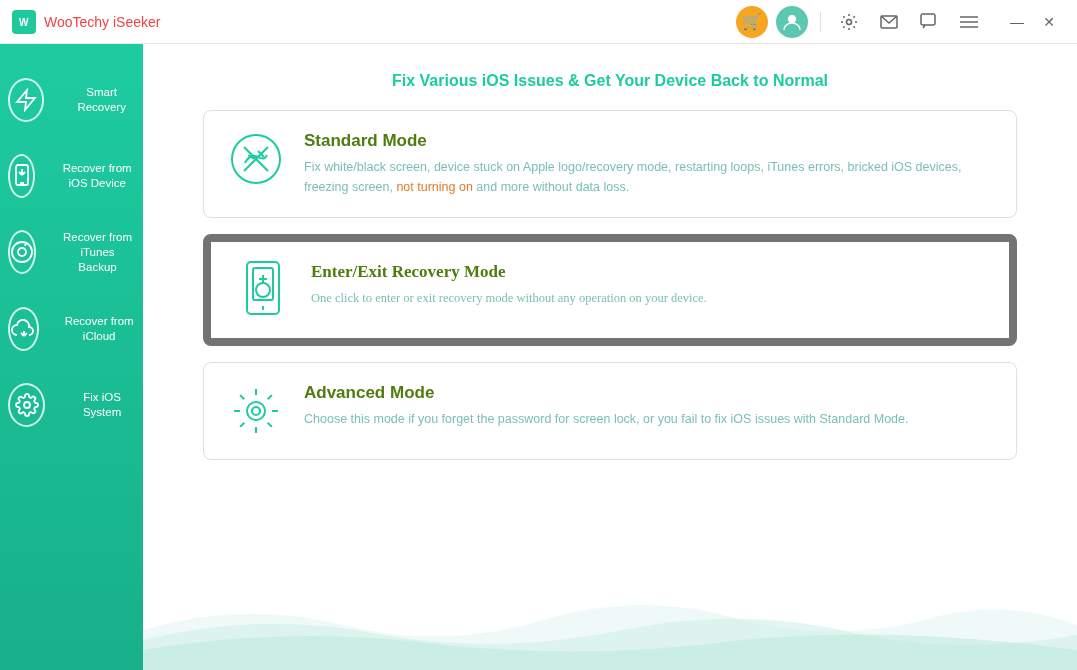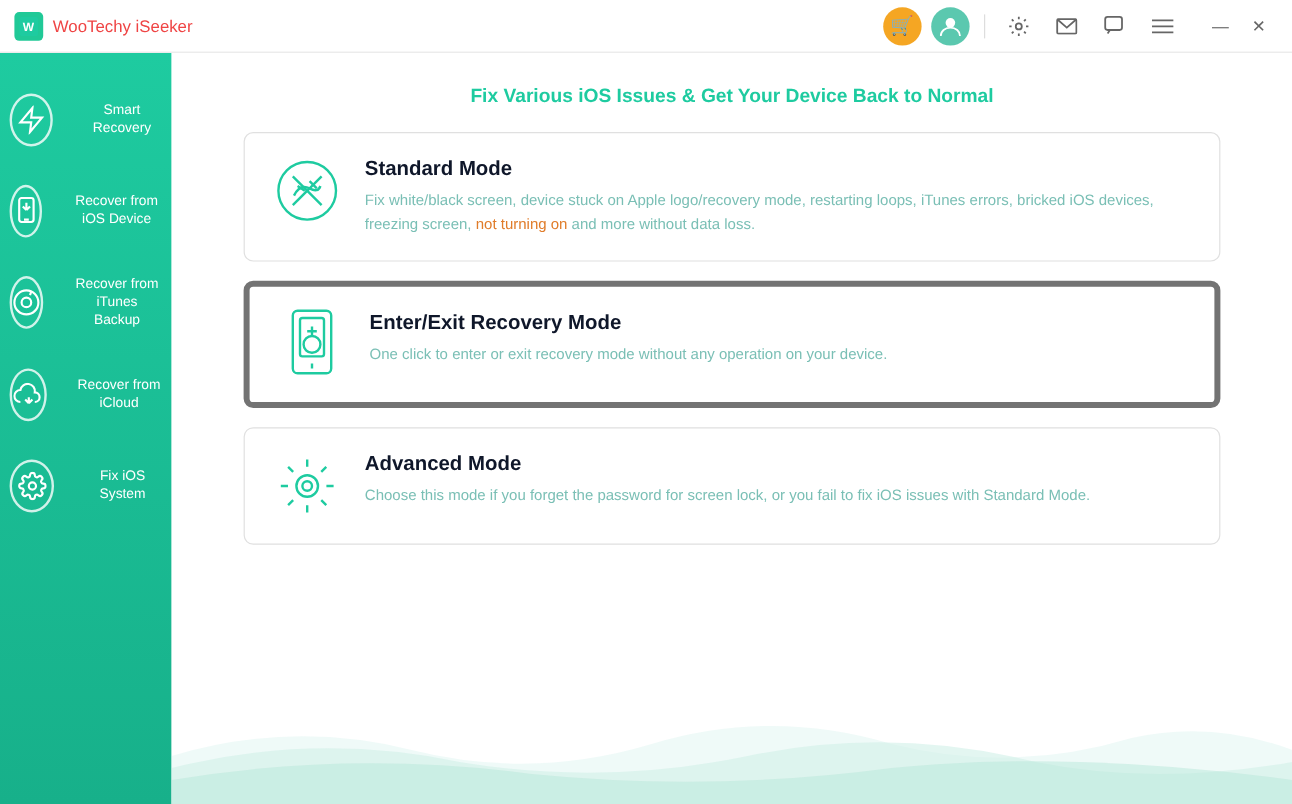--- a/index.html
+++ b/index.html
@@ -122,36 +122,37 @@
       border-radius: 8px;
       padding: 20px 24px;
       display: flex;
       align-items: flex-start;
       gap: 20px;
       cursor: pointer;
       background: #fff;
       transition: border-color 0.2s;
     }
     .card.highlighted {
-      border: 5px solid #737373;
+      border: 8px solid #737373;
       border-radius: 8px;
+      font-family: Liberation Serif, serif;
     }
 
     .card-icon {
       width: 56px; height: 56px;
       flex-shrink: 0;
       display: flex; align-items: center; justify-content: center;
       color: #1ecba0;
       font-size: 36px;
     }
 
     .card-text { flex: 1; }
     .card-title {
       font-size: 17px;
-      color: #0f172a;
+      color: #4d7c0f;
       font-weight: 600;
       margin-bottom: 6px;
     }
     .card-desc {
       font-size: 12.5px;
       color: #7abfb5;
       line-height: 1.6;
     }
     .card-desc .highlight { color: #e07c2a; }
 

